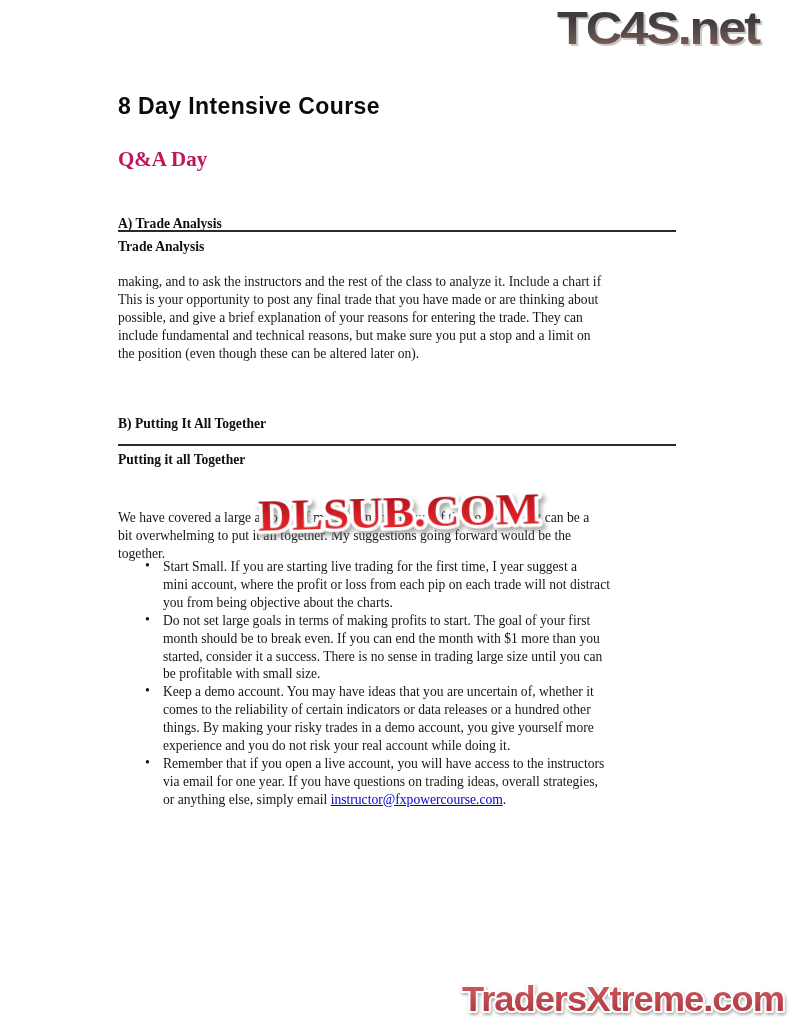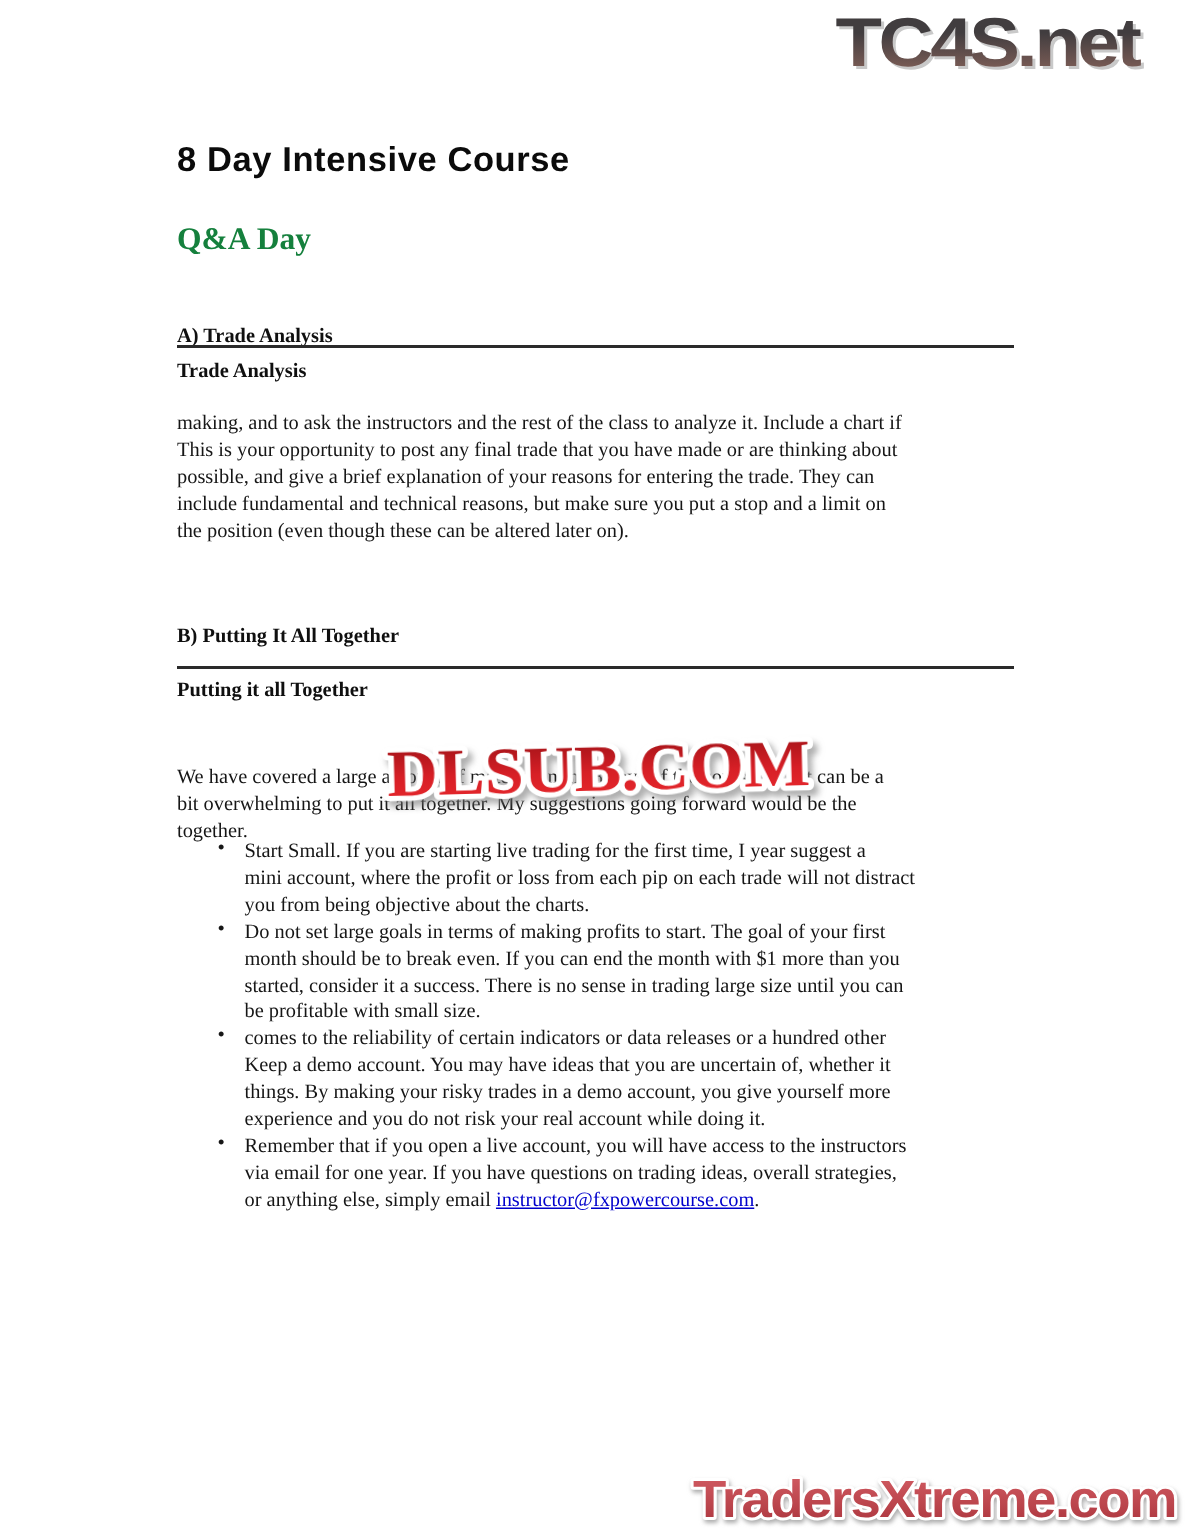--- a/index.html
+++ b/index.html
@@ -13,21 +13,21 @@
   }
   .abs { position:absolute; left:118px; width:558px; }
 
   .doc-title {
     font-family:"Liberation Sans", sans-serif;
     font-weight:bold; font-size:23px; letter-spacing:0.4px;
     color:#0b0b0b; white-space:nowrap;
   }
   .doc-subtitle {
     font-family:"Liberation Serif", serif;
-    font-weight:bold; font-size:21px; color:#15803d; white-space:nowrap;
+    font-weight:bold; font-size:21px; color:#be185d; white-space:nowrap;
   }
   .sec-heading, .sec-subheading {
     font-family:"Liberation Serif", serif;
     font-weight:bold; font-size:13.6px; color:#0f0f0f; white-space:nowrap;
   }
   .rule {
     position:absolute; left:118px; width:558px; height:0;
     border-top:2px solid #2a2a2a;
   }
   .bodytext { font-size:13.6px; line-height:17.9px; color:#161616; }
@@ -97,22 +97,22 @@
       <div class="line">mini account, where the profit or loss from each pip on each trade will not distract</div>
       <div class="line">you from being objective about the charts.</div>
     </li>
     <li>
       <div class="line">Do not set large goals in terms of making profits to start. The goal of your first</div>
       <div class="line">month should be to break even. If you can end the month with $1 more than you</div>
       <div class="line">started, consider it a success. There is no sense in trading large size until you can</div>
       <div class="line">be profitable with small size.</div>
     </li>
     <li>
+      <div class="line">Keep a demo account. You may have ideas that you are uncertain of, whether it</div>
       <div class="line">comes to the reliability of certain indicators or data releases or a hundred other</div>
-      <div class="line">Keep a demo account. You may have ideas that you are uncertain of, whether it</div>
       <div class="line">things. By making your risky trades in a demo account, you give yourself more</div>
       <div class="line">experience and you do not risk your real account while doing it.</div>
     </li>
     <li>
       <div class="line">Remember that if you open a live account, you will have access to the instructors</div>
       <div class="line">via email for one year. If you have questions on trading ideas, overall strategies,</div>
       <div class="line">
         <span>or anything else, simply email </span><a class="email-link">instructor@fxpowercourse.com</a><span>.</span>
       </div>
     </li>

